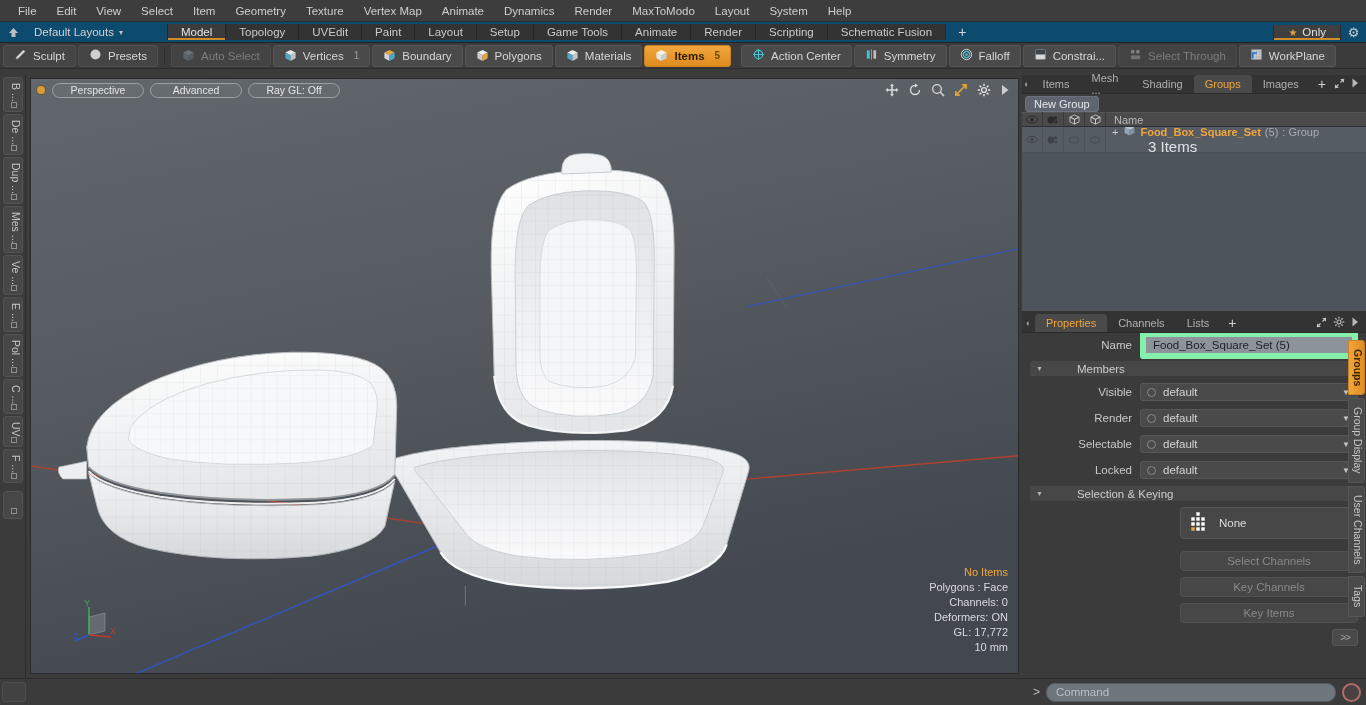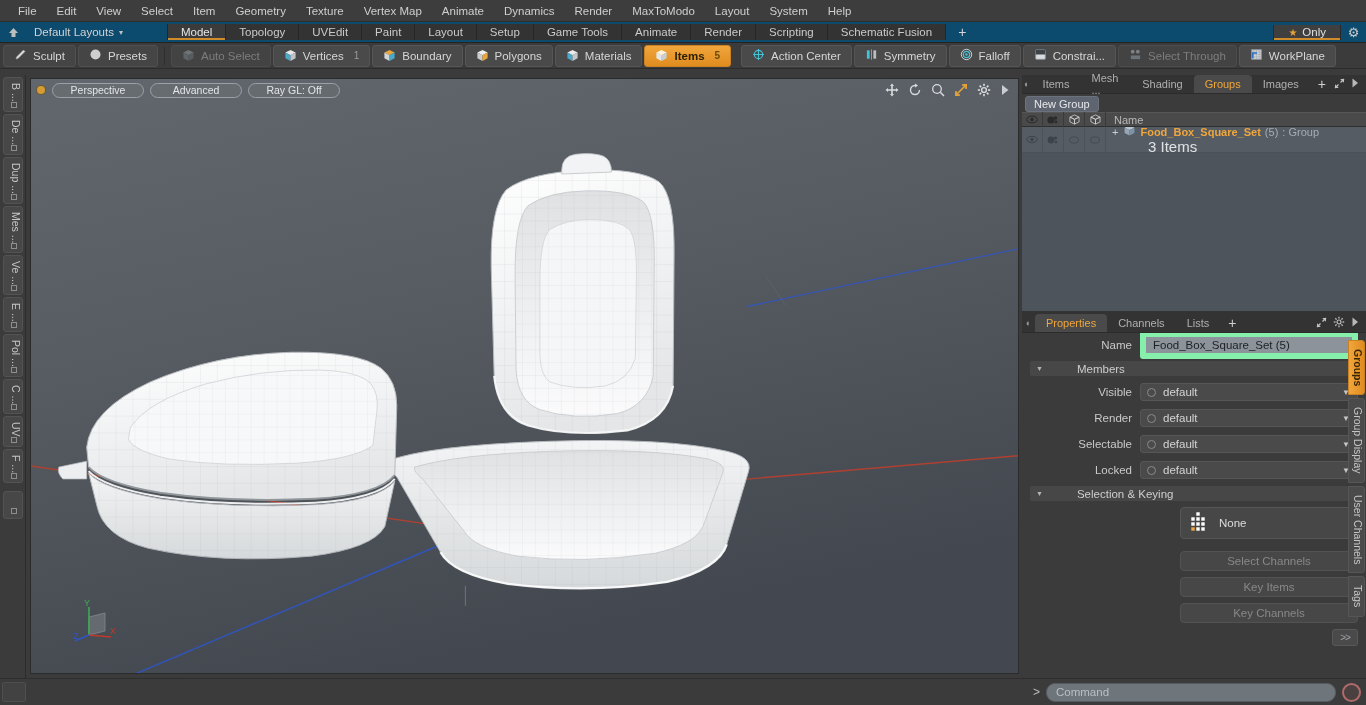--- a/index.html
+++ b/index.html
@@ -624,20 +624,28 @@
                 </svg>
             </span>
             <span>
               <svg width="10" height="12" viewBox="0 0 10 12">
                   <path d="M2 1 L8.5 6 L2 11 Z" fill="#c9ccd0"></path>
                 </svg>
             </span>
           </div>
         </div>
 
+        <div class="vp-stats">
+          <div class="hl">No Items</div>
+          <div>Polygons : Face</div>
+          <div>Channels: 0</div>
+          <div>Deformers: ON</div>
+          <div>GL: 17,772</div>
+          <div>10 mm</div>
+        </div>
 
         <div class="gizmo">
           <svg width="56" height="56" viewBox="0 0 56 56">
             <path d="M16 40 L16 22 L32 18 L32 36 Z" fill="#6b7075" opacity="0.85" stroke="#8d9298" stroke-width="0.8"></path>
             <line x1="16" y1="40" x2="16" y2="12" stroke="#3faa52" stroke-width="1.6"></line>
             <line x1="16" y1="40" x2="38" y2="42" stroke="#c0392b" stroke-width="1.6"></line>
             <line x1="16" y1="40" x2="2" y2="46" stroke="#2f55c4" stroke-width="1.6"></line>
             <text x="11" y="11" fill="#3faa52" font-size="9" font-family="Liberation Sans, sans-serif">Y</text>
             <text x="37" y="39" fill="#c0392b" font-size="9" font-family="Liberation Sans, sans-serif">X</text>
             <text x="0" y="44" fill="#2f55c4" font-size="9" font-family="Liberation Sans, sans-serif">Z</text>
@@ -868,25 +876,25 @@
 
           <div class="btnrow">
             <div class="btnspace"></div>
           </div>
           <div class="btnrow">
             <div class="btnspace"></div>
             <div class="pbtn dim">Select Channels</div>
           </div>
           <div class="btnrow">
             <div class="btnspace"></div>
-            <div class="pbtn dim">Key Items</div>
+            <div class="pbtn dim">Key Channels</div>
           </div>
           <div class="btnrow">
             <div class="btnspace"></div>
-            <div class="pbtn dim">Key Channels</div>
+            <div class="pbtn dim">Key Items</div>
           </div>
 
           <div class="arrowbtn">&gt;&gt;</div>
         </div>
 
         <div class="rvtabs">
           <div class="rvtab active">Groups</div>
           <div class="rvtab">Group Display</div>
           <div class="rvtab">User Channels</div>
           <div class="rvtab">Tags</div>

